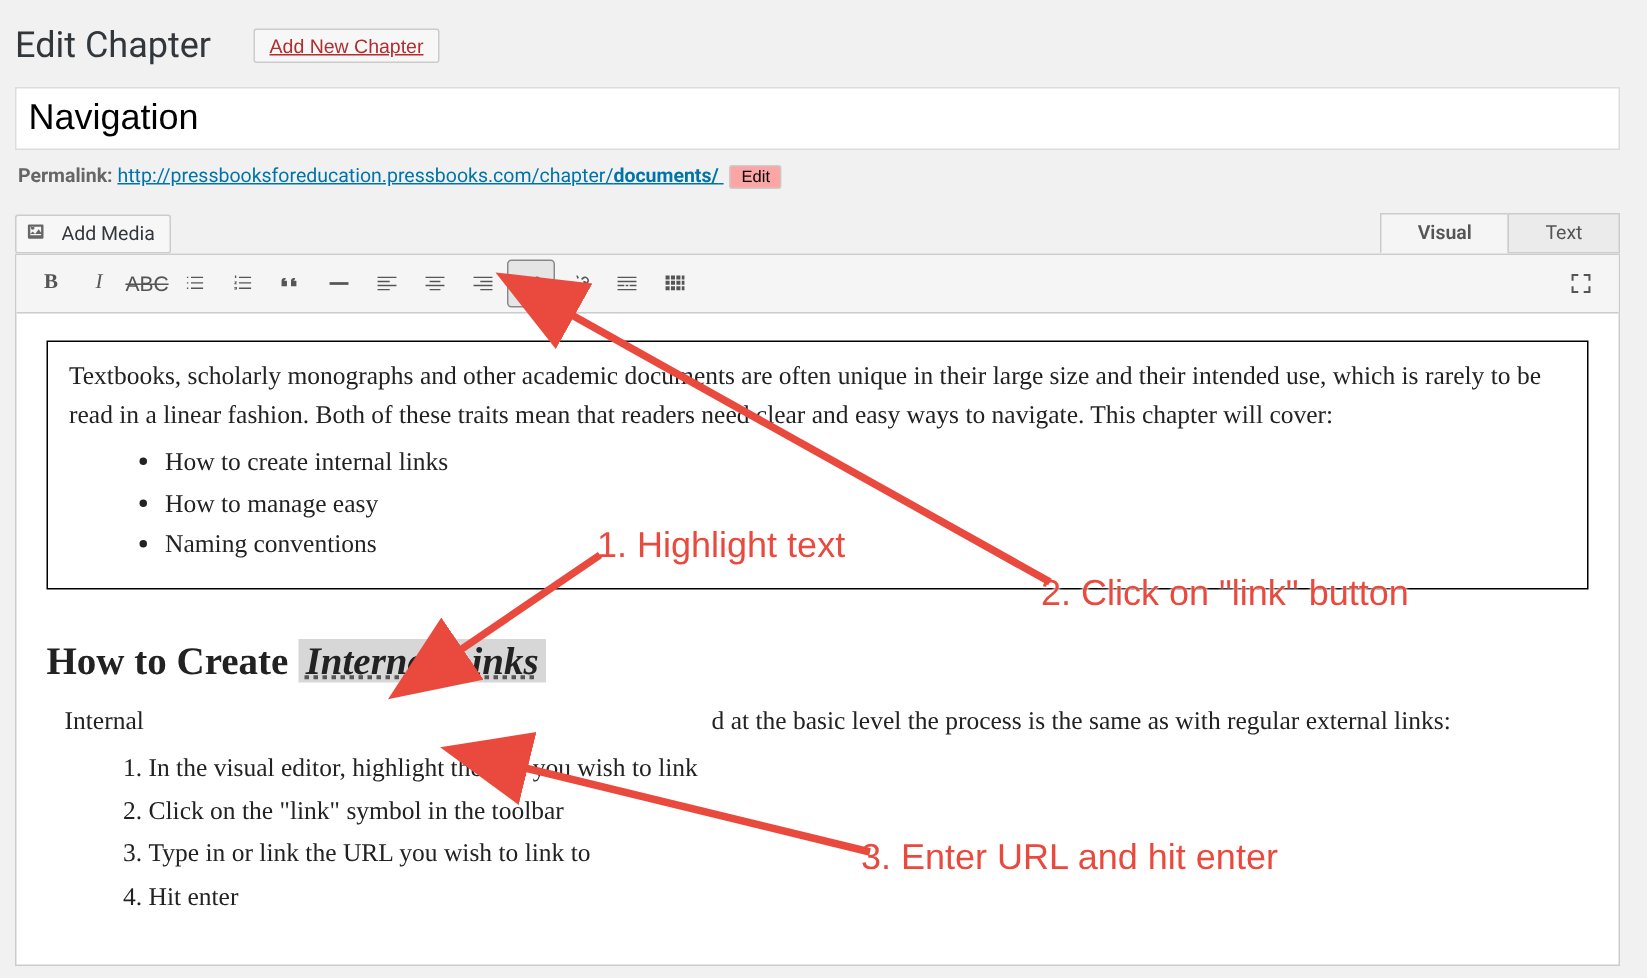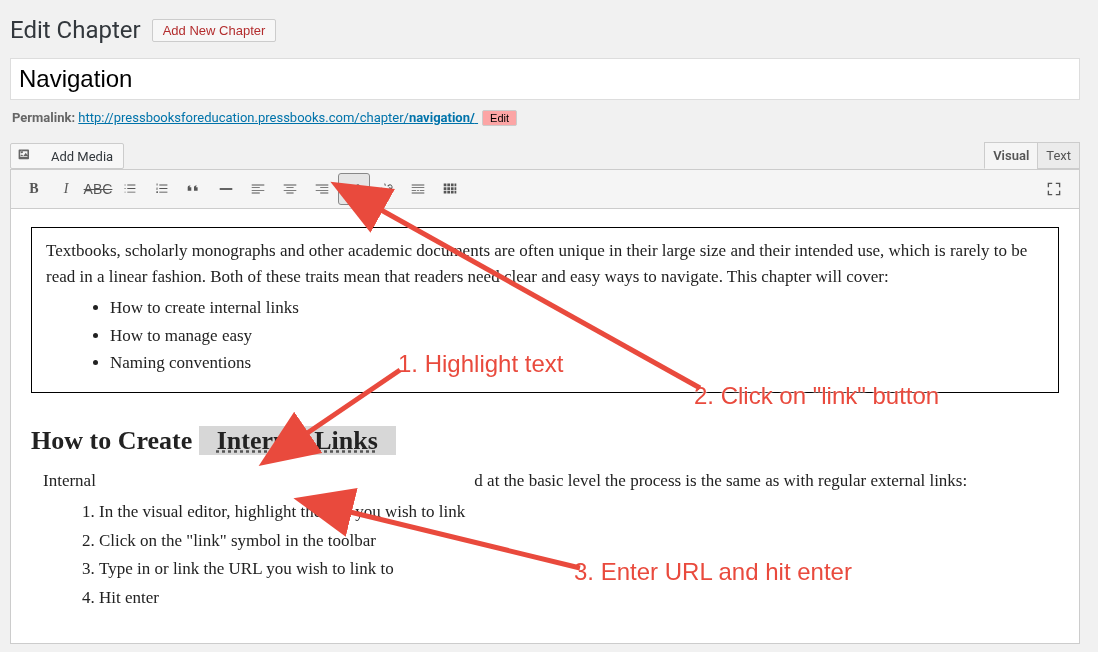--- a/index.html
+++ b/index.html
@@ -13,49 +13,49 @@
     --anno:#E94A3D;
   }
   body{
     margin:0;
     font-family:-apple-system,BlinkMacSystemFont,"Segoe UI",Roboto,Oxygen,Ubuntu,sans-serif;
     color:var(--text);
     background:var(--light);
     font-size:14px;
   }
   .wrap{padding:10px 18px 18px 10px; width:1070px; position:relative;}
-  h1.page-title{font-size:24px; font-weight:400; margin:6px 0 14px 0; display:flex; align-items:center; gap:11px;}
+  h1.page-title{font-size:24px; font-weight:400; margin:6px 0 14px 0; display:flex; align-items:center; gap:28px;}
   .btn{
     background:#f7f7f7; border:1px solid #ccc; color:#555; padding:3px 10px;
-    font-size:13px; border-radius:2px; cursor:pointer;
+    font-size:13px; border-radius:2px; cursor:pointer;text-decoration:underline;
   }
   .btn.red{color:var(--wp-link);}
   .title-input{
     width:100%; box-sizing:border-box;
     font-size:24px; padding:6px 8px; border:1px solid var(--border);
     background:#fff; outline:none;
   }
   .permalink-row{font-size:13px; color:var(--muted); margin:10px 0 16px 2px;}
   .permalink-row a{color:var(--blue);}
   .permalink-row .slug{font-weight:700;}
   .permalink-edit{
     font-size:11px; padding:1px 7px; margin-left:4px;
     border:1px solid #ccc; background:#fca5a5; border-radius:2px; cursor:pointer;
   }
 
   .topbar{display:flex; justify-content:space-between; align-items:flex-end;}
   .add-media{
-    display:inline-flex; align-items:center; gap:18px;
+    display:inline-flex; align-items:center; gap:8px;
     border:1px solid #ccc; background:#f7f7f7; padding:4px 10px 4px 6px;
     border-radius:2px; cursor:pointer; font-size:13px;
   }
   .add-media svg{width:16px;height:16px;fill:#666;}
   .tabs{display:flex;}
   .tab{
-    border:1px solid #ccc; padding:5px 8px; font-size:13px;
+    border:1px solid #ccc; padding:5px 24px; font-size:13px;
     background:#ebebeb; color:#555; cursor:pointer; margin-left:-1px;
   }
   .tab.active{background:#f5f5f5; border-bottom:1px solid #f5f5f5; font-weight:600;}
 
   .editor{
     border:1px solid #ccc; background:#fff; position:relative;
   }
   .toolbar{
     display:flex; align-items:center; gap:0;
     padding:4px 8px; background:var(--toolbar); border-bottom:1px solid #ccc;
@@ -79,21 +79,22 @@
   .textbox{border:1px solid #000; padding:10px 14px 14px 14px;}
   .textbox ul{margin:6px 0 2px 24px;}
   .textbox ul li{margin:2px 0;}
   .editor-body h2{
     font-family:"Palatino Linotype",Georgia,serif;
     font-weight:600; font-size:26px; margin:28px 0 8px 0;
   }
   .hl{
     text-decoration:underline dotted #555;
     background:#d7d7d7; 
-    padding:0 18px;
+    padding:0 5px;
+    font-style:italic;
   }
   ol.steps{margin:6px 0 0 28px;}
   ol.steps li{margin:3px 0;}
 
   
   .anno{
     position:absolute; color:var(--anno);
     font-family:Arial,Helvetica,sans-serif;
     font-size:24px; font-weight:400;
     text-shadow:0 0 2px #fff,0 0 3px #fff;
@@ -109,21 +110,21 @@
   <h1 class="page-title">
     <span>Edit Chapter</span>
     <button class="btn red">Add New Chapter</button>
   </h1>
 
   <input class="title-input" value="Navigation" style="">
 
   <div class="permalink-row">
     <strong>Permalink:</strong>
     <a href="#">
-      <span>http://pressbooksforeducation.pressbooks.com/chapter/</span><span class="slug">navigation/</span>
+      <span>http://pressbooksforeducation.pressbooks.com/chapter/</span><span class="slug">documents/</span>
     </a>
     <button class="permalink-edit">Edit</button>
   </div>
 
   <div class="topbar">
     <div class="add-media">
       <svg viewBox="0 0 20 20">
           <path d="M13 11V4H4v7h9zm1-9a1 1 0 011 1v10a1 1 0 01-1 1H3a1 1 0 01-1-1V3a1 1 0 011-1h11zm-8 4.5a1.5 1.5 0 100-3 1.5 1.5 0 000 3zM4 10l2-2 2 2 3-4 2 3v1H4z"></path>
         </svg>
       <span>Add Media</span>

